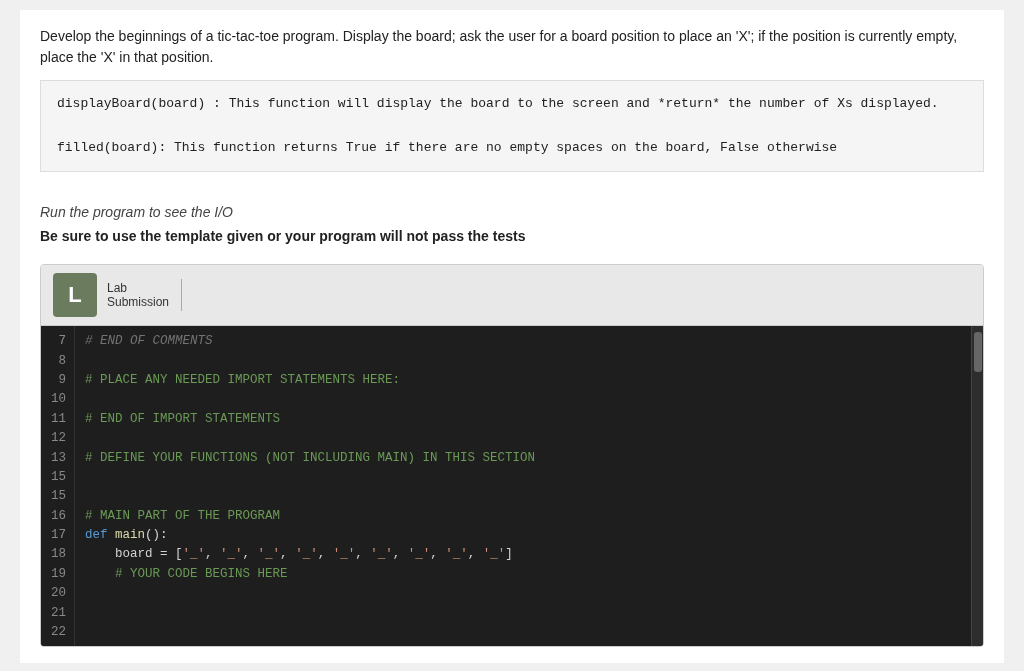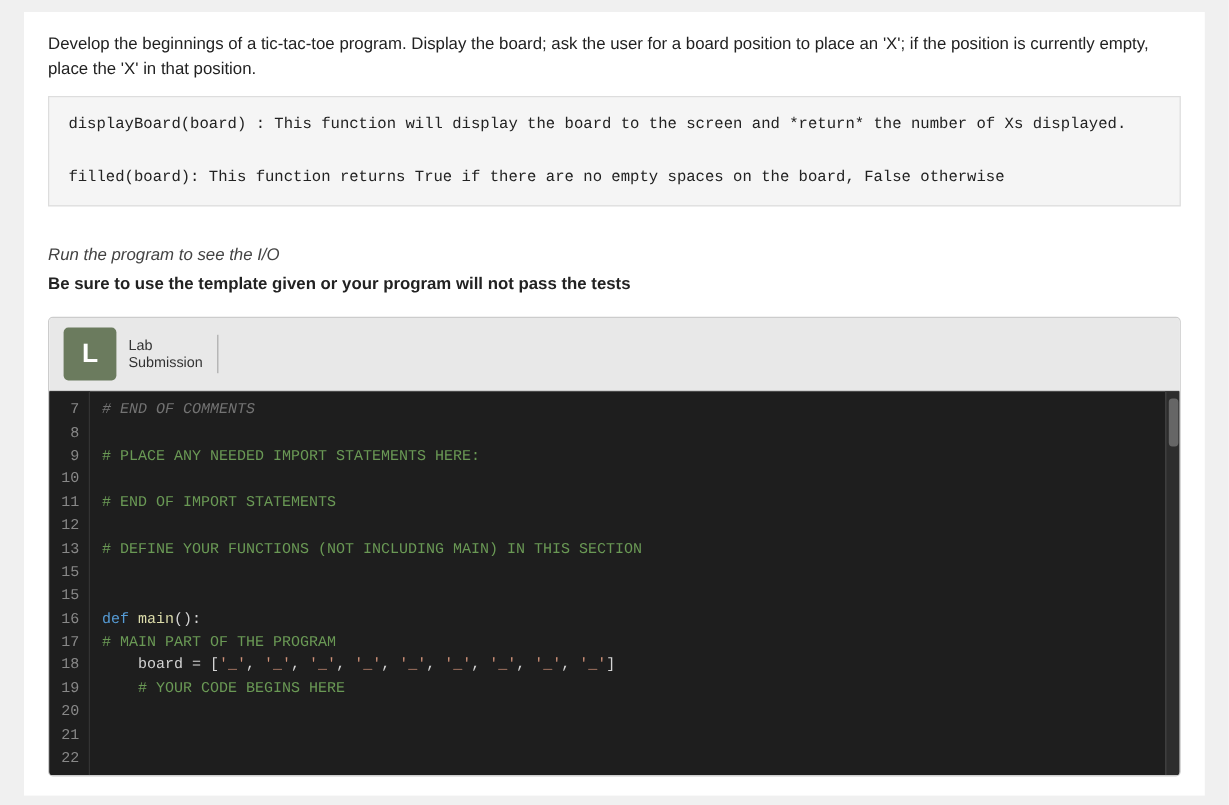--- a/index.html
+++ b/index.html
@@ -229,22 +229,22 @@
           <div class="code-content" id="code-content">
               <span class="code-line"><span style="color:#737373;font-style:italic;"># END OF COMMENTS</span></span>
               <span class="code-line">&nbsp;</span>
               <span class="code-line"><span style="color:#6a9955;"># PLACE ANY NEEDED IMPORT STATEMENTS HERE:</span></span>
               <span class="code-line">&nbsp;</span>
               <span class="code-line"><span style="color:#6a9955;"># END OF IMPORT STATEMENTS</span></span>
               <span class="code-line">&nbsp;</span>
               <span class="code-line"><span style="color:#6a9955;"># DEFINE YOUR FUNCTIONS (NOT INCLUDING MAIN) IN THIS SECTION</span></span>
               <span class="code-line">&nbsp;</span>
               <span class="code-line">&nbsp;</span>
+              <span class="code-line"><span style="color:#6a9955;"># MAIN PART OF THE PROGRAM</span></span>
               <span class="code-line"><span style="color:#569cd6;">def</span> <span style="color:#dcdcaa;">main</span><span style="color:#d4d4d4;">():</span></span>
-              <span class="code-line"><span style="color:#6a9955;"># MAIN PART OF THE PROGRAM</span></span>
               <span class="code-line">    board = [<span style="color:#ce9178;">'_'</span>, <span style="color:#ce9178;">'_'</span>, <span style="color:#ce9178;">'_'</span>, <span style="color:#ce9178;">'_'</span>, <span style="color:#ce9178;">'_'</span>, <span style="color:#ce9178;">'_'</span>, <span style="color:#ce9178;">'_'</span>, <span style="color:#ce9178;">'_'</span>, <span style="color:#ce9178;">'_'</span>]</span>
               <span class="code-line"><span style="color:#6a9955;">    # YOUR CODE BEGINS HERE</span></span>
               <span class="code-line">&nbsp;</span>
               <span class="code-line">&nbsp;</span>
             </div>
 
           <div class="scrollbar-v">
             <div class="scrollbar-thumb"></div>
           </div>
 

